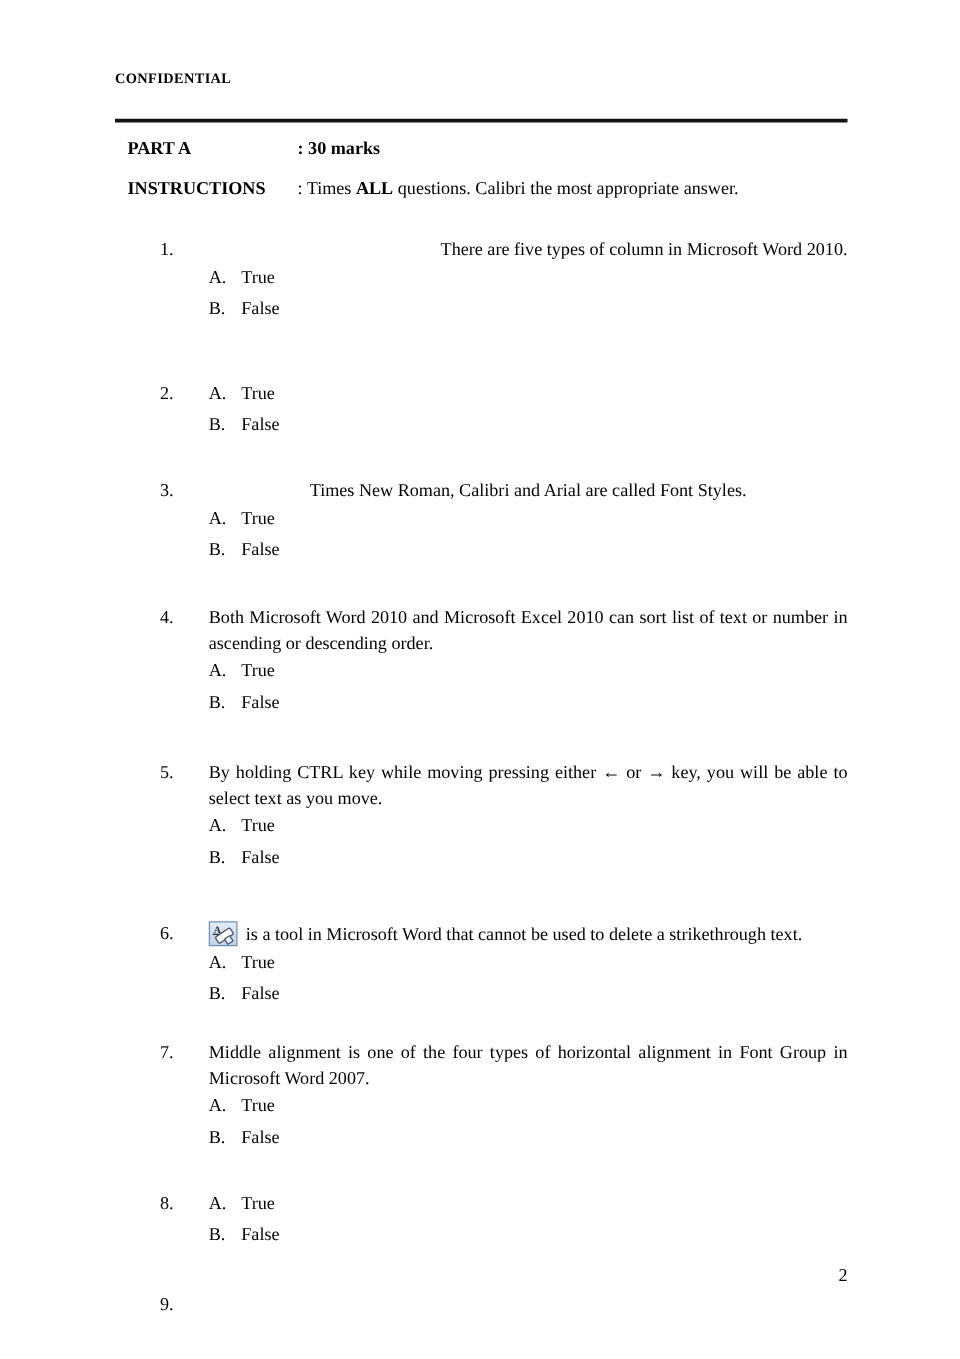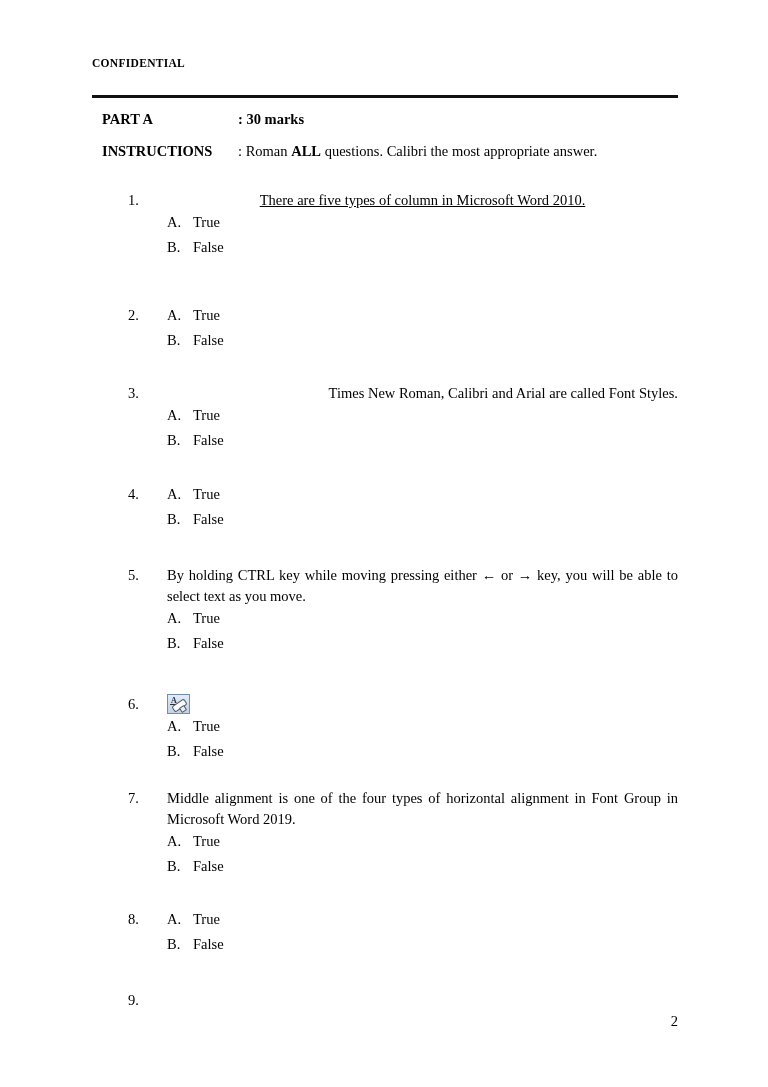--- a/index.html
+++ b/index.html
@@ -229,28 +229,28 @@
 
   <div class="confidential">CONFIDENTIAL</div>
 
   <div class="hrule"></div>
 
   <div class="meta-row part">
     <span class="meta-label">PART A</span><span class="meta-value bold">: 30 marks</span>
   </div>
 
   <div class="meta-row instructions">
-    <span class="meta-label">INSTRUCTIONS</span><span class="meta-value"><span>: Roman </span><b>ALL</b><span> questions. Calibri the most appropriate answer.</span></span>
+    <span class="meta-label">INSTRUCTIONS</span><span class="meta-value"><span>: Times </span><b>ALL</b><span> questions. Calibri the most appropriate answer.</span></span>
   </div>
 
   <div class="q-list" id="q-list">
       <div class="question" style="margin-top: 0px;">
         <div class="q-num">1.</div>
         <div class="q-body nojust">
-          <div style="text-align: center; text-decoration: underline;"><span class="q-text">There are five types of column in Microsoft Word 2010.</span></div>
+          <div style="text-align: right;"><span class="q-text">There are five types of column in Microsoft Word 2010.</span></div>
           <div class="opts">
             <div class="opt">
               <span class="opt-letter">A.</span>
               <span class="opt-text">True</span>
             </div>
             <div class="opt">
               <span class="opt-letter">B.</span>
               <span class="opt-text">False</span>
             </div>
           </div>
@@ -267,36 +267,37 @@
             <div class="opt">
               <span class="opt-letter">B.</span>
               <span class="opt-text">False</span>
             </div>
           </div>
         </div>
       </div>
       <div class="question" style="margin-top: 28px;">
         <div class="q-num">3.</div>
         <div class="q-body nojust">
-          <div style="text-align: right;"><span class="q-text">Times New Roman, Calibri and Arial are called Font Styles.</span></div>
+          <div style="text-align: center;"><span class="q-text">Times New Roman, Calibri and Arial are called Font Styles.</span></div>
           <div class="opts">
             <div class="opt">
               <span class="opt-letter">A.</span>
               <span class="opt-text">True</span>
             </div>
             <div class="opt">
               <span class="opt-letter">B.</span>
               <span class="opt-text">False</span>
             </div>
           </div>
         </div>
       </div>
       <div class="question" style="margin-top: 29px;">
         <div class="q-num">4.</div>
         <div class="q-body">
+          <div style="text-align: justify;"><span class="q-text">Both Microsoft Word 2010 and Microsoft Excel 2010 can sort list of text or number in ascending or descending order.</span></div>
           <div class="opts">
             <div class="opt">
               <span class="opt-letter">A.</span>
               <span class="opt-text">True</span>
             </div>
             <div class="opt">
               <span class="opt-letter">B.</span>
               <span class="opt-text">False</span>
             </div>
           </div>
@@ -314,37 +315,37 @@
             <div class="opt">
               <span class="opt-letter">B.</span>
               <span class="opt-text">False</span>
             </div>
           </div>
         </div>
       </div>
       <div class="question" style="margin-top: 36px;">
         <div class="q-num">6.</div>
         <div class="q-body nojust">
-          <div style="text-align: left;"><span class="tool-icon icon-clear-formatting"><span class="a-glyph">A</span><span class="a-rule"></span><span class="eraser"></span><span class="eraser-tip"></span></span></div>
+          <div style="text-align: left;"><span class="tool-icon icon-clear-formatting"><span class="a-glyph">A</span><span class="a-rule"></span><span class="eraser"></span><span class="eraser-tip"></span></span><span class="q-text"> is a tool in Microsoft Word that cannot be used to delete a strikethrough text.</span></div>
           <div class="opts">
             <div class="opt">
               <span class="opt-letter">A.</span>
               <span class="opt-text">True</span>
             </div>
             <div class="opt">
               <span class="opt-letter">B.</span>
               <span class="opt-text">False</span>
             </div>
           </div>
         </div>
       </div>
       <div class="question" style="margin-top: 22px;">
         <div class="q-num">7.</div>
         <div class="q-body">
-          <div style="text-align: justify;"><span class="q-text">Middle alignment is one of the four types of horizontal alignment in Font Group in Microsoft Word 2019.</span></div>
+          <div style="text-align: justify;"><span class="q-text">Middle alignment is one of the four types of horizontal alignment in Font Group in Microsoft Word 2007.</span></div>
           <div class="opts">
             <div class="opt">
               <span class="opt-letter">A.</span>
               <span class="opt-text">True</span>
             </div>
             <div class="opt">
               <span class="opt-letter">B.</span>
               <span class="opt-text">False</span>
             </div>
           </div>

